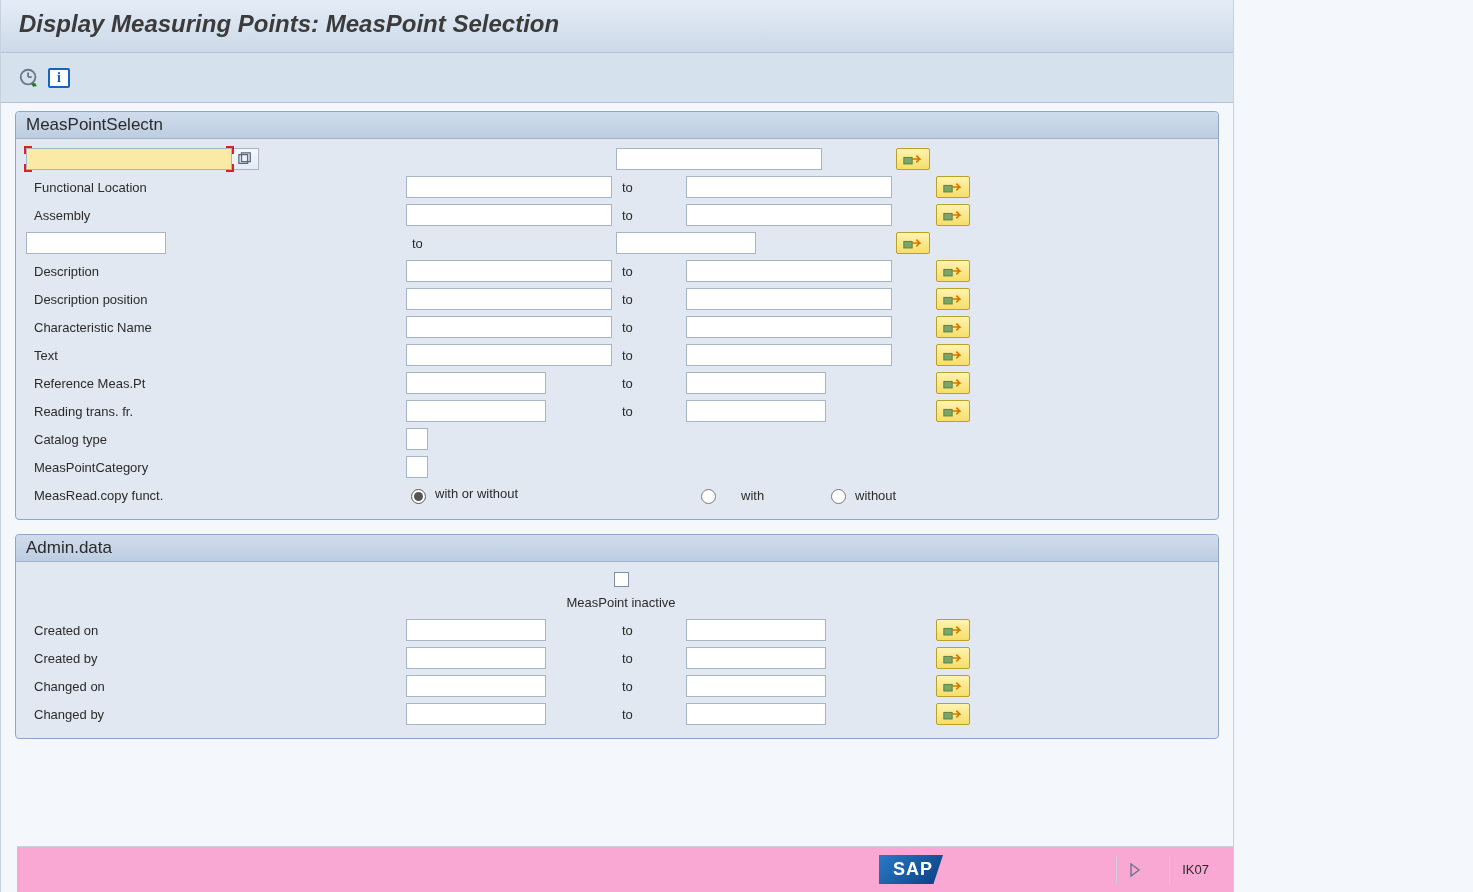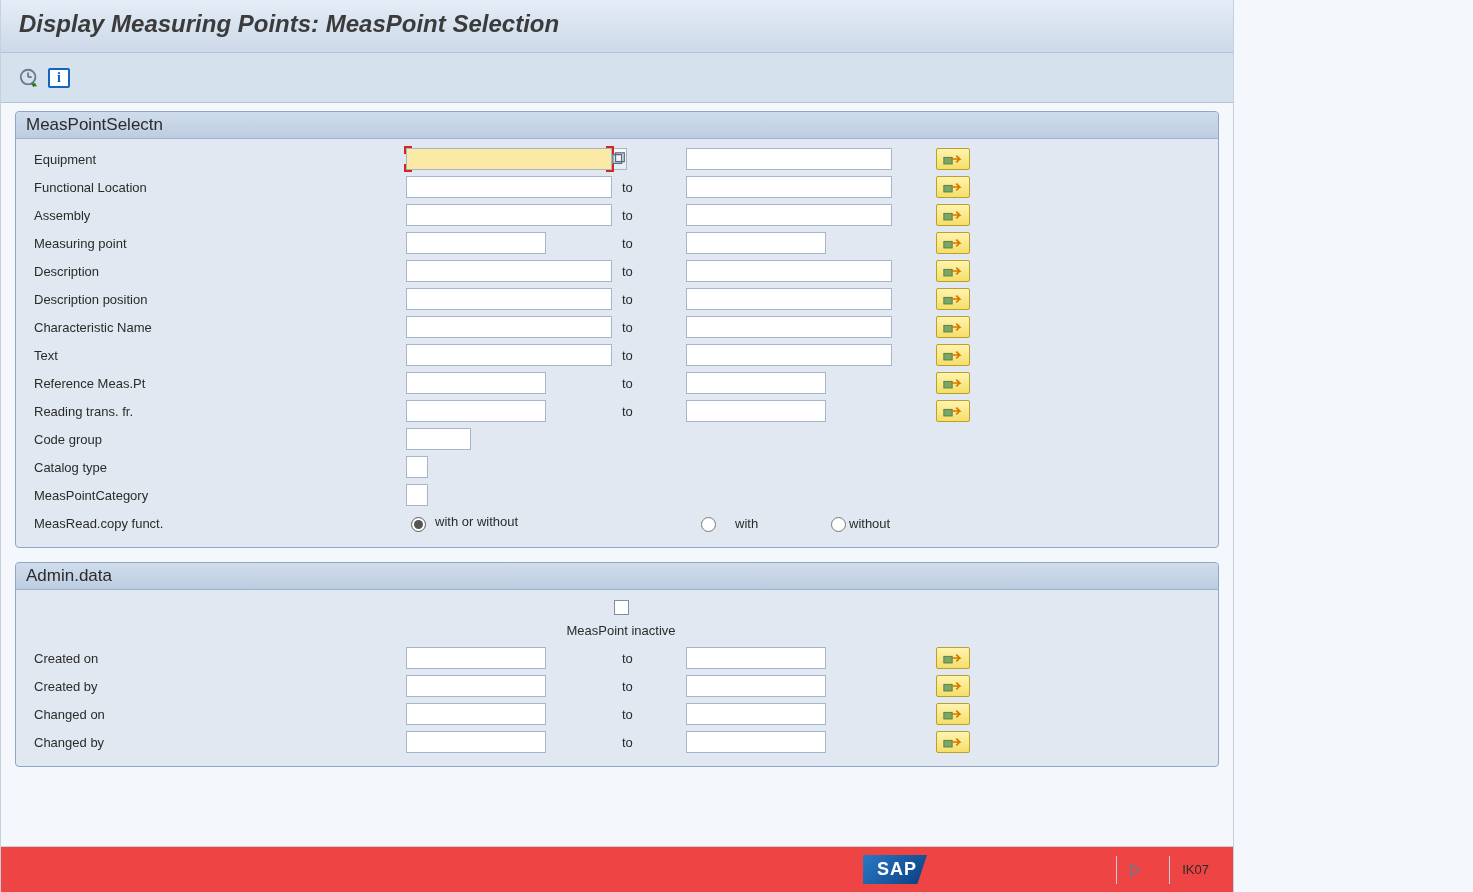--- a/index.html
+++ b/index.html
@@ -141,43 +141,43 @@
   .mult-btn {
     width: 34px; height: 22px;
     border:1px solid #b9a12a;
     background: linear-gradient(#fff3b0,#f5de6a);
     border-radius: 2px;
     display:inline-flex; align-items:center; justify-content:center;
     cursor:pointer;
   }
 
   .radio-col-1 { margin-left: 0; min-width:270px; display:flex; align-items:flex-start; gap:6px;}
-  .radio-col-2 { margin-left: 0; min-width:120px; display:flex; align-items:center; gap:16px;}
-  .radio-col-3 { margin-left: 0; min-width:120px; display:flex; align-items:center; gap:0;}
+  .radio-col-2 { margin-left: 0; min-width:120px; display:flex; align-items:center; gap:22px;}
+  .radio-col-3 { margin-left: 0; min-width:120px; display:flex; align-items:center; gap:6px;}
 
   .radio-line {
     display:grid;
     grid-template-columns: 380px 290px 130px 130px;
     align-items:center;
     height: 28px;
   }
 
   .checkbox-row {
     display:flex; align-items:center; gap:8px;
     padding: 4px 8px 6px 8px;
   }
   .chk {
     width:15px;height:15px;border:1px solid #7d8fa6;background:#fff;display:inline-block;
   }
 
   .statusbar {
     position:absolute;
-    bottom:0; left:0; right:0;
+    bottom:0; left:16px; right:0;
     height: 46px;
-    background: #ef4444;
+    background: #f9a8d4;
     border-top:1px solid #c7d0dd;
     display:flex;
     align-items:center;
     justify-content:flex-end;
     padding: 0 12px;
     gap: 16px;
   }
   .status-cell {
     border-left:1px solid #c7d0dd;
     padding: 4px 12px;
@@ -225,21 +225,20 @@
     </span>
   </div>
 
   <div class="content">
 
     <div class="group">
       <div class="group-header">MeasPointSelectn</div>
       <div class="group-body">
 
         <div class="row">
-          <div class="label">Equipment</div>
           <div style="display:flex;align-items:center;">
             <span class="focus-wrap">
               <input class="text focused" style="">
               <span class="focus-outline">
                   <span class="tl"></span>
                   <span class="tr"></span>
                   <span class="bl"></span>
                   <span class="br"></span>
                 </span>
             </span>
@@ -283,21 +282,20 @@
           <div></div>
           <div><span class="mult-btn">
                 <svg width="20" height="14" viewBox="0 0 24 16">
                   <rect x="1" y="6" width="10" height="8" fill="#7aa66a" stroke="#4f7a3c"></rect>
                   <path d="M10 8 L20 8 L16 4 M20 8 L16 12" fill="none" stroke="#d17a00" stroke-width="2"></path>
                 </svg>
               </span></div>
         </div>
 
         <div class="row">
-          <div class="label">Measuring point</div>
           <div><input class="text short" style=""></div>
           <div class="to-cell">to</div>
           <div><input class="text short" style=""></div>
           <div></div>
           <div><span class="mult-btn">
                 <svg width="20" height="14" viewBox="0 0 24 16">
                   <rect x="1" y="6" width="10" height="8" fill="#7aa66a" stroke="#4f7a3c"></rect>
                   <path d="M10 8 L20 8 L16 4 M20 8 L16 12" fill="none" stroke="#d17a00" stroke-width="2"></path>
                 </svg>
               </span></div>
@@ -380,28 +378,20 @@
           <div><input class="text short" style=""></div>
           <div></div>
           <div><span class="mult-btn">
                 <svg width="20" height="14" viewBox="0 0 24 16">
                   <rect x="1" y="6" width="10" height="8" fill="#7aa66a" stroke="#4f7a3c"></rect>
                   <path d="M10 8 L20 8 L16 4 M20 8 L16 12" fill="none" stroke="#d17a00" stroke-width="2"></path>
                 </svg>
               </span></div>
         </div>
 
-        <div class="row">
-          <div class="label">Code group</div>
-          <div><input class="text tiny" style=""></div>
-          <div></div>
-            <div></div>
-            <div></div>
-            <div></div>
-        </div>
 
         <div class="row">
           <div class="label">Catalog type</div>
           <div><input class="text micro" style=""></div>
           <div></div>
             <div></div>
             <div></div>
             <div></div>
         </div>
 

